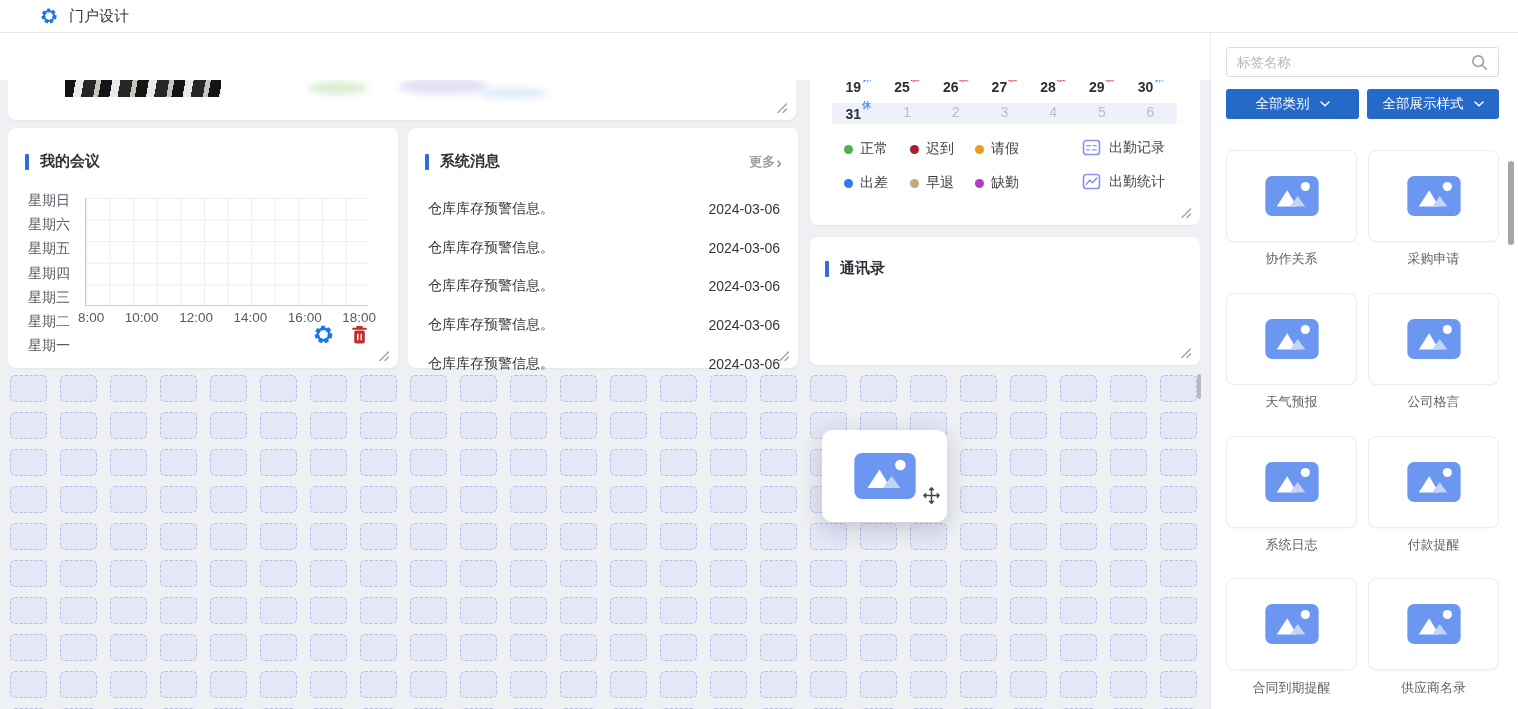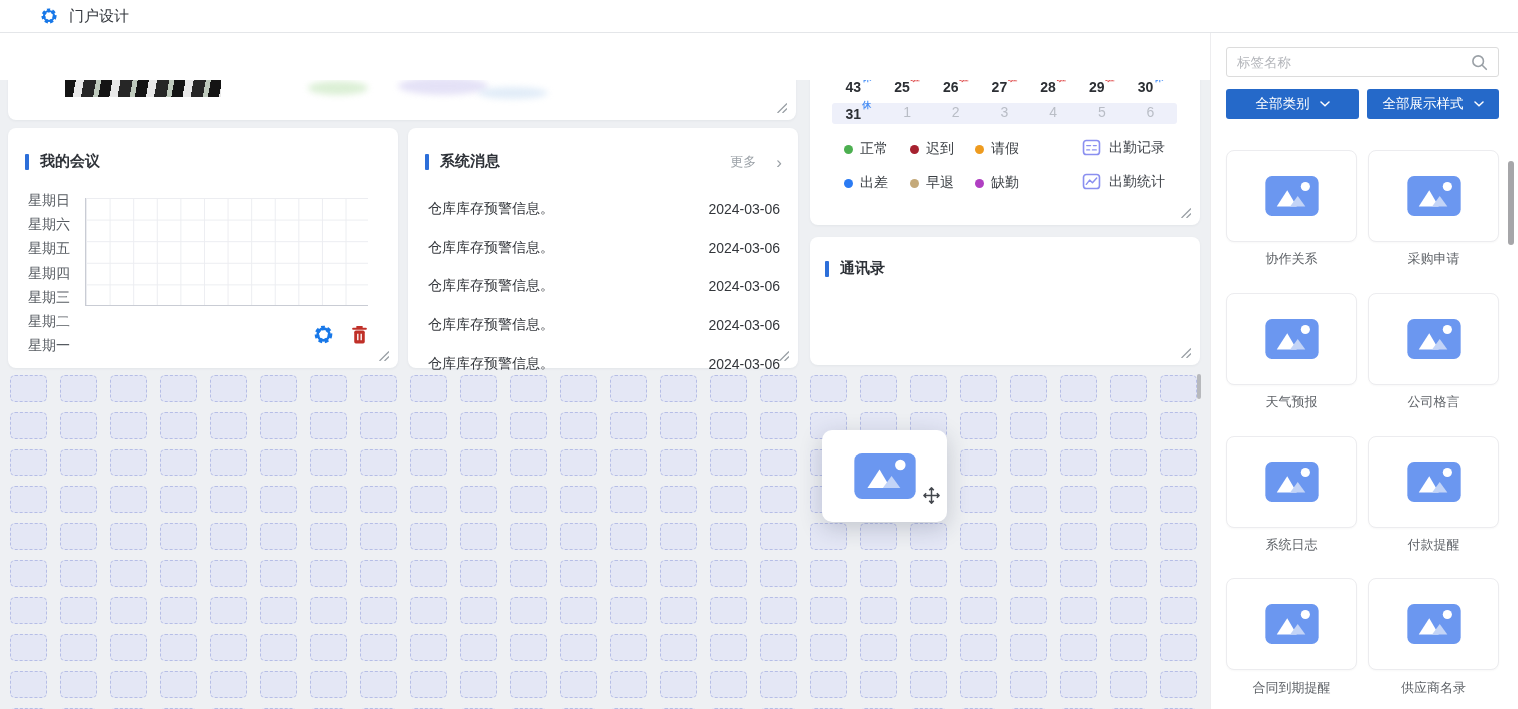--- a/index.html
+++ b/index.html
@@ -43,22 +43,22 @@
   .chart-plot { position:absolute; left:77px; top:70px; width:283px; height:108px;
     border-left:1px solid #c9ccd4; border-bottom:1px solid #c9ccd4;
     background-image:linear-gradient(#ecedf1 1px,transparent 1px),linear-gradient(90deg,#ecedf1 1px,transparent 1px);
     background-size:23.6px 21.6px; }
   .chart-xlabels { position:absolute; left:70px; top:182px; width:298px; display:flex; justify-content:space-between;
     font-size:13.5px; color:#565b61; }
   .chart-tools { position:absolute; left:305px; top:196px; display:flex; gap:17px; align-items:center; }
 
   
   .msg-card { left:408px; top:48px; width:390px; height:240px; }
-  .more-link { position:absolute; right:16px; top:25px; display:flex; align-items:center; gap:20px;
-    color:#9aa0a6; font-size:13px; cursor:pointer; }
+  .more-link { position:absolute; right:16px; top:25px; display:flex; align-items:center; gap:1px;
+    color:#9aa0a6; font-size:13px; cursor:pointer;font-weight:bold; }
   .more-link .chev { font-size:17px; line-height:13px; }
   .msg-list { position:absolute; left:20px; top:62px; width:352px; }
   .msg-row { height:38.6px; display:flex; justify-content:space-between; align-items:center; font-size:14px; color:#33363b; }
 
   
   .att-card { left:810px; top:-155px; width:390px; height:300px; }
   .days { position:absolute; left:24px; width:341px; display:flex; }
   .day { width:48.7px; text-align:center; position:relative; font-size:14px; font-weight:600; color:#2c2f34; }
   .day .tag { font-size:9px; font-weight:600; position:relative; top:-5px; margin-left:1px; }
   .day.muted { color:#b9bdc6; font-weight:400; }
@@ -187,20 +187,28 @@
       <div class="chart-ylabels">
         <div>星期日</div>
         <div>星期六</div>
         <div>星期五</div>
         <div>星期四</div>
         <div>星期三</div>
         <div>星期二</div>
         <div>星期一</div>
       </div>
       <div class="chart-plot"></div>
+      <div class="chart-xlabels">
+        <span>8:00</span>
+        <span>10:00</span>
+        <span>12:00</span>
+        <span>14:00</span>
+        <span>16:00</span>
+        <span>18:00</span>
+      </div>
       <div class="chart-tools">
         <svg width="21" height="21" style="color:#1878e8">
             <use href="#sym-gear"></use>
           </svg>
         <svg width="17" height="20" style="color:#c03028">
             <use href="#sym-trash"></use>
           </svg>
       </div>
       <svg class="handle">
           <use href="#sym-resize"></use>
@@ -238,21 +246,21 @@
           <span>2024-03-06</span>
         </div>
       </div>
       <svg class="handle">
           <use href="#sym-resize"></use>
         </svg>
     </div>
 
     <div class="card att-card">
       <div class="days" style="top:152px">
-        <div class="day"><span>43</span><sup class="tag" style="color: rgb(74, 144, 245);">休</sup></div>
+        <div class="day"><span>19</span><sup class="tag" style="color: rgb(74, 144, 245);">休</sup></div>
         <div class="day"><span>25</span><sup class="tag" style="color: rgb(224, 82, 82);">班</sup></div>
         <div class="day"><span>26</span><sup class="tag" style="color: rgb(224, 82, 82);">班</sup></div>
         <div class="day"><span>27</span><sup class="tag" style="color: rgb(224, 82, 82);">班</sup></div>
         <div class="day"><span>28</span><sup class="tag" style="color: rgb(224, 82, 82);">班</sup></div>
         <div class="day"><span>29</span><sup class="tag" style="color: rgb(224, 82, 82);">班</sup></div>
         <div class="day"><span>30</span><sup class="tag" style="color: rgb(74, 144, 245);">休</sup></div>
       </div>
       <div class="week2band"></div>
       <div class="days" style="top:179px">
         <div class="day"><span>31</span><sup class="tag" style="color: rgb(74, 144, 245);">休</sup></div>

